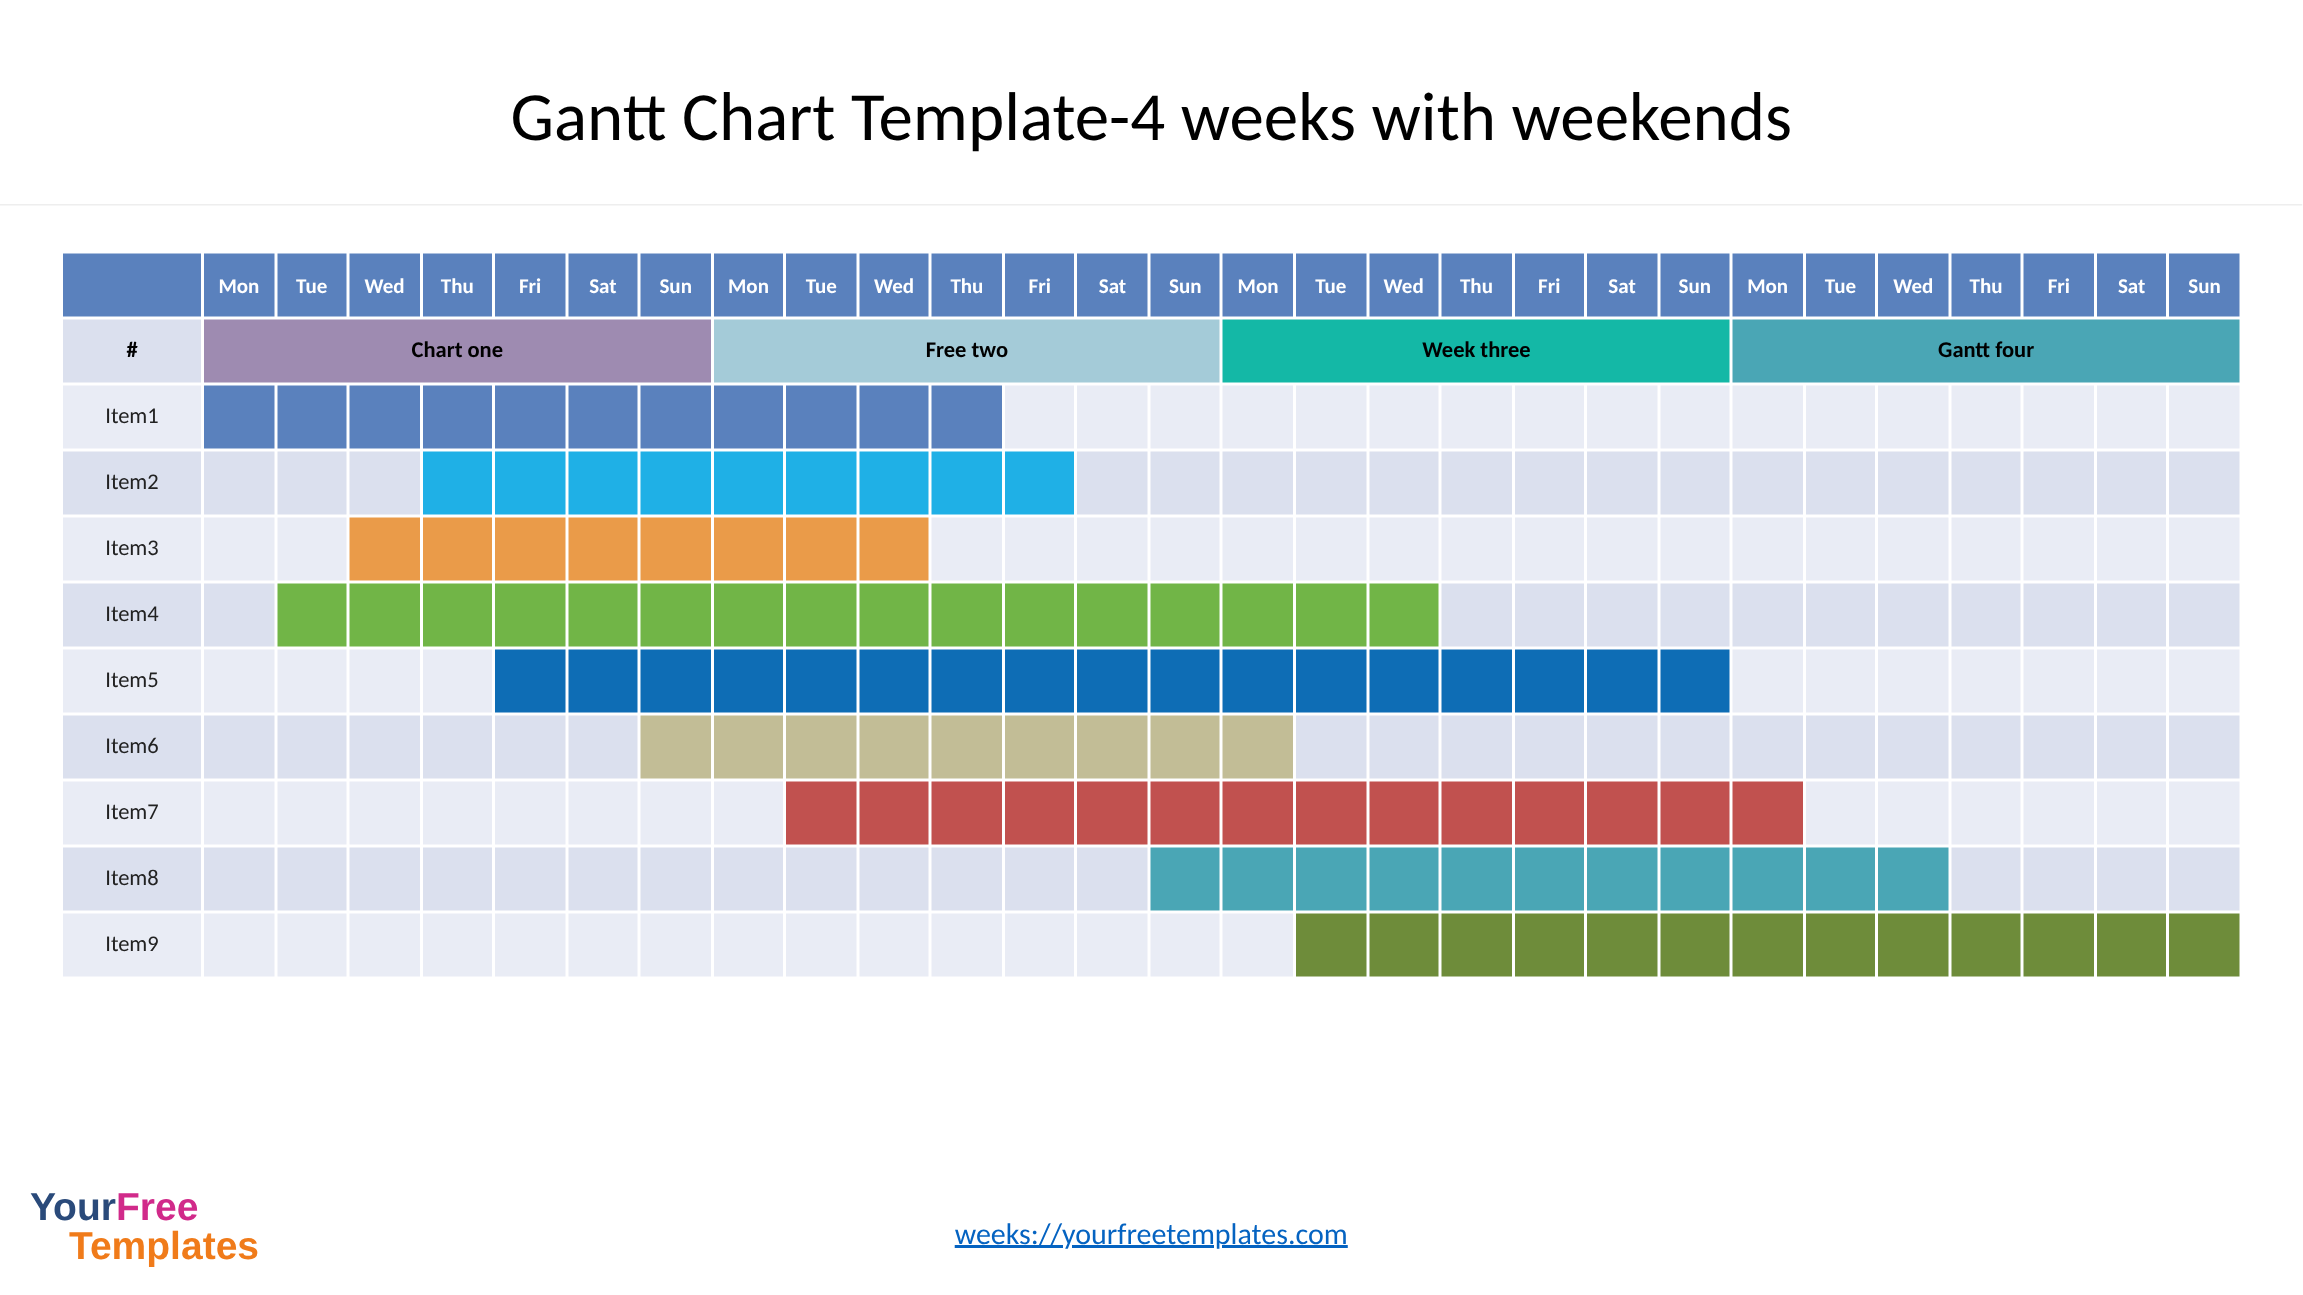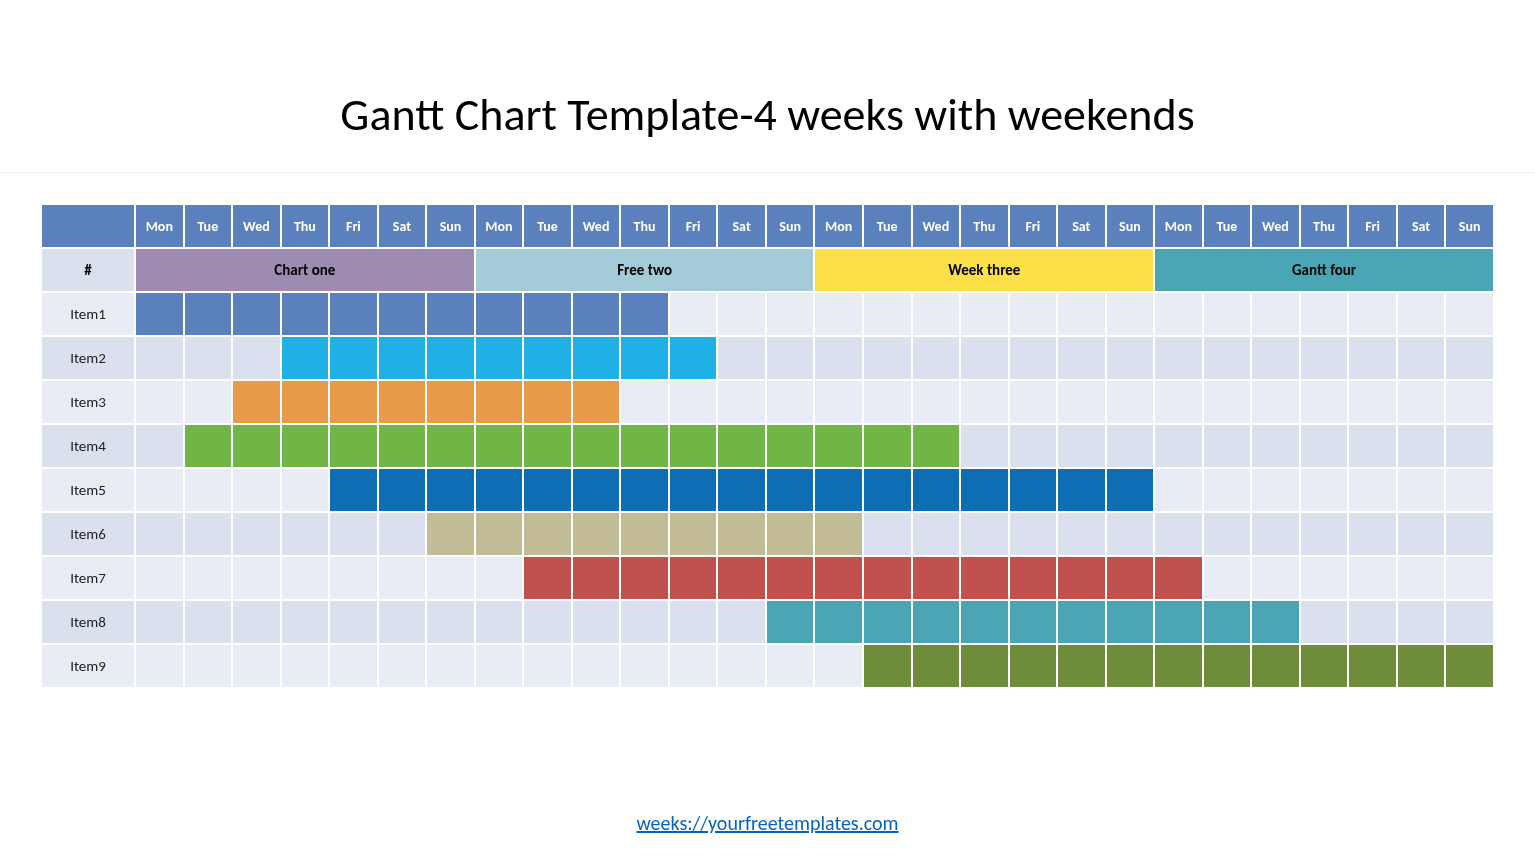--- a/index.html
+++ b/index.html
@@ -11,21 +11,20 @@
     position: relative;
     overflow: hidden;
   }
   .title {
     font-size: 46px;
     font-weight: 400;
     text-align: center;
     padding: 50px 0 30px 0;
     color: #000;
     border-bottom: 1px solid #eee;
-    margin-top: 36px;
   }
   .chart-wrap {
     padding: 30px 40px 0 40px;
   }
   table {
     border-collapse: separate;
     border-spacing: 2px;
     width: 100%;
     table-layout: fixed;
   }
@@ -130,21 +129,21 @@
           <th class="day-header">Wed</th>
           <th class="day-header">Thu</th>
           <th class="day-header">Fri</th>
           <th class="day-header">Sat</th>
           <th class="day-header">Sun</th>
         </tr>
         <tr>
           <th class="hash-cell">#</th>
           <th class="week-cell" colspan="7" style="background: rgb(158, 139, 177);">Chart one</th>
           <th class="week-cell" colspan="7" style="background: rgb(164, 203, 216);">Free two</th>
-          <th class="week-cell" colspan="7" style="background: #fde047;">Week three</th>
+          <th class="week-cell" colspan="7" style="background: #14b8a6;">Week three</th>
           <th class="week-cell" colspan="7" style="background: rgb(74, 166, 181);">Gantt four</th>
         </tr>
       </thead>
     <tbody id="tbody">
         <tr>
           <td class="item-label" style="background: rgb(233, 236, 245);">Item1</td>
           <td class="cell" style="background: rgb(90, 129, 189);"></td>
           <td class="cell" style="background: rgb(90, 129, 189);"></td>
           <td class="cell" style="background: rgb(90, 129, 189);"></td>
           <td class="cell" style="background: rgb(90, 129, 189);"></td>
@@ -419,14 +418,20 @@
           <td class="cell" style="background: rgb(110, 140, 58);"></td>
           <td class="cell" style="background: rgb(110, 140, 58);"></td>
           <td class="cell" style="background: rgb(110, 140, 58);"></td>
           <td class="cell" style="background: rgb(110, 140, 58);"></td>
         </tr>
       </tbody>
   </table>
 </div>
 
 <div class="footer">
+  <div class="logo">
+    <span class="l1">
+      <span class="your">Your</span><span class="free">Free</span>
+    </span>
+    <span class="tmpl">Templates</span>
+  </div>
   <div class="link">weeks://yourfreetemplates.com</div>
 </div>
 
 </body></html>

